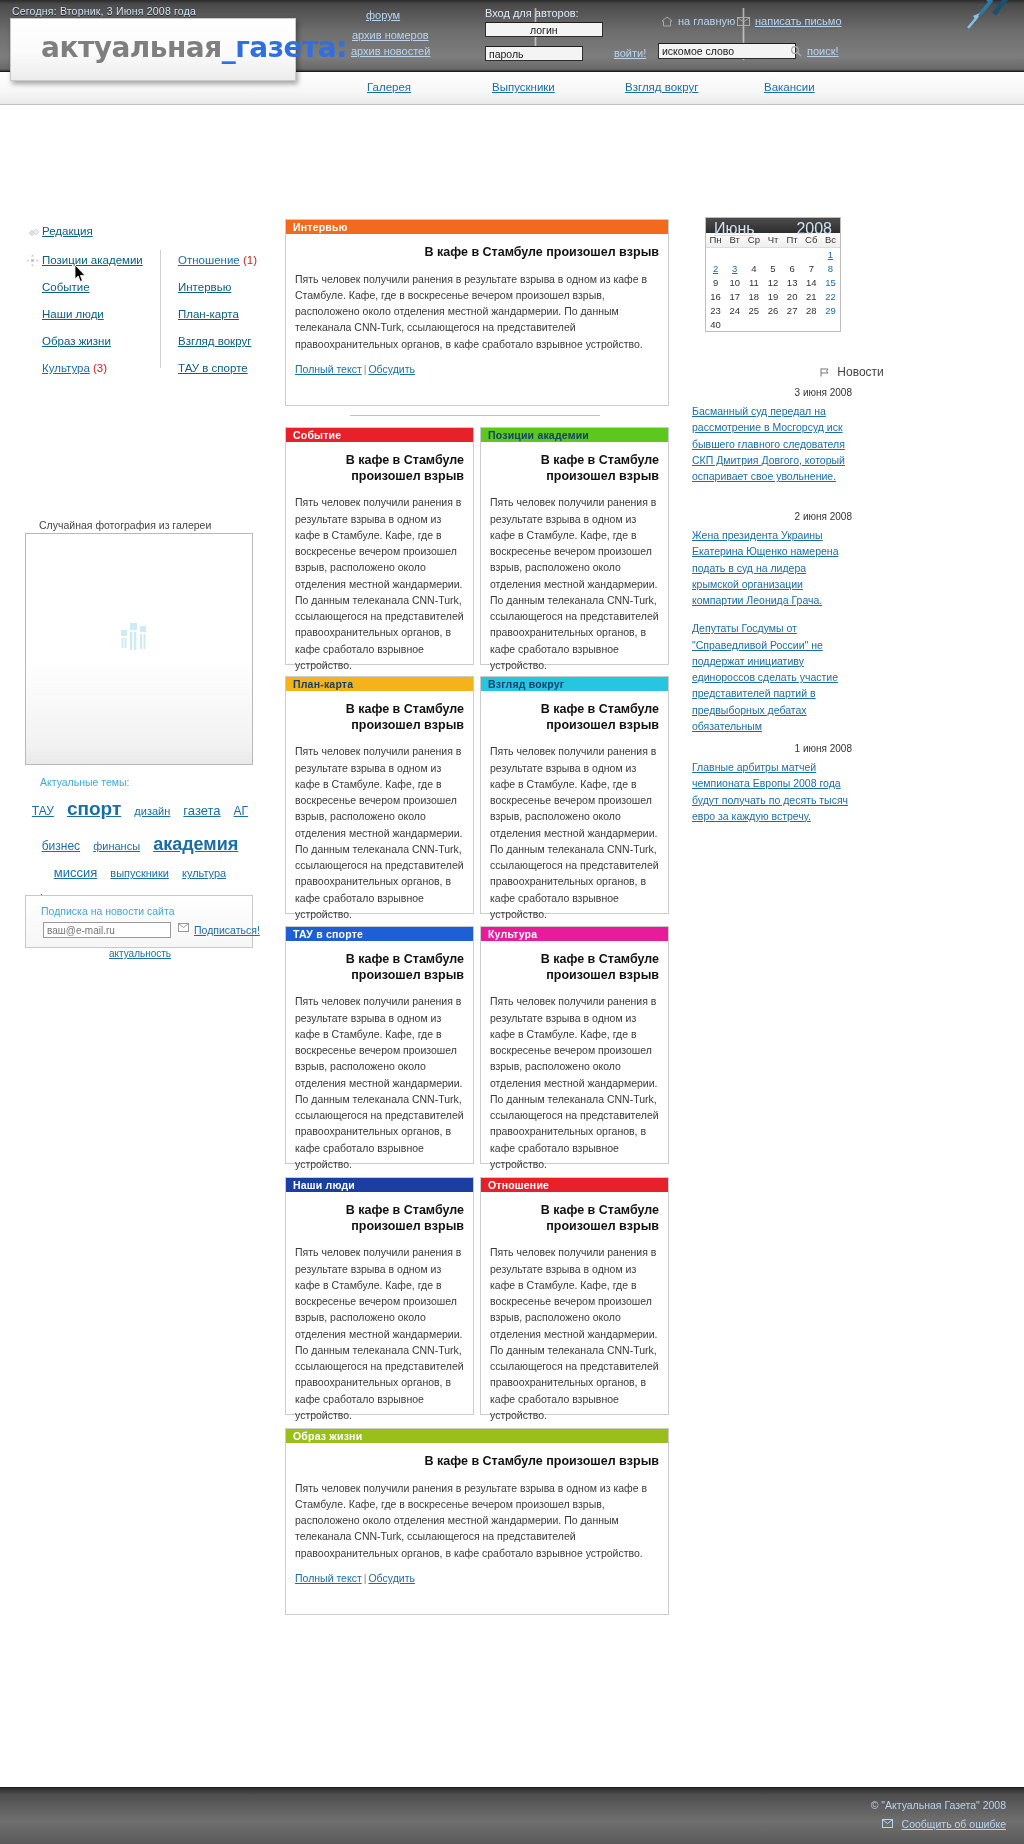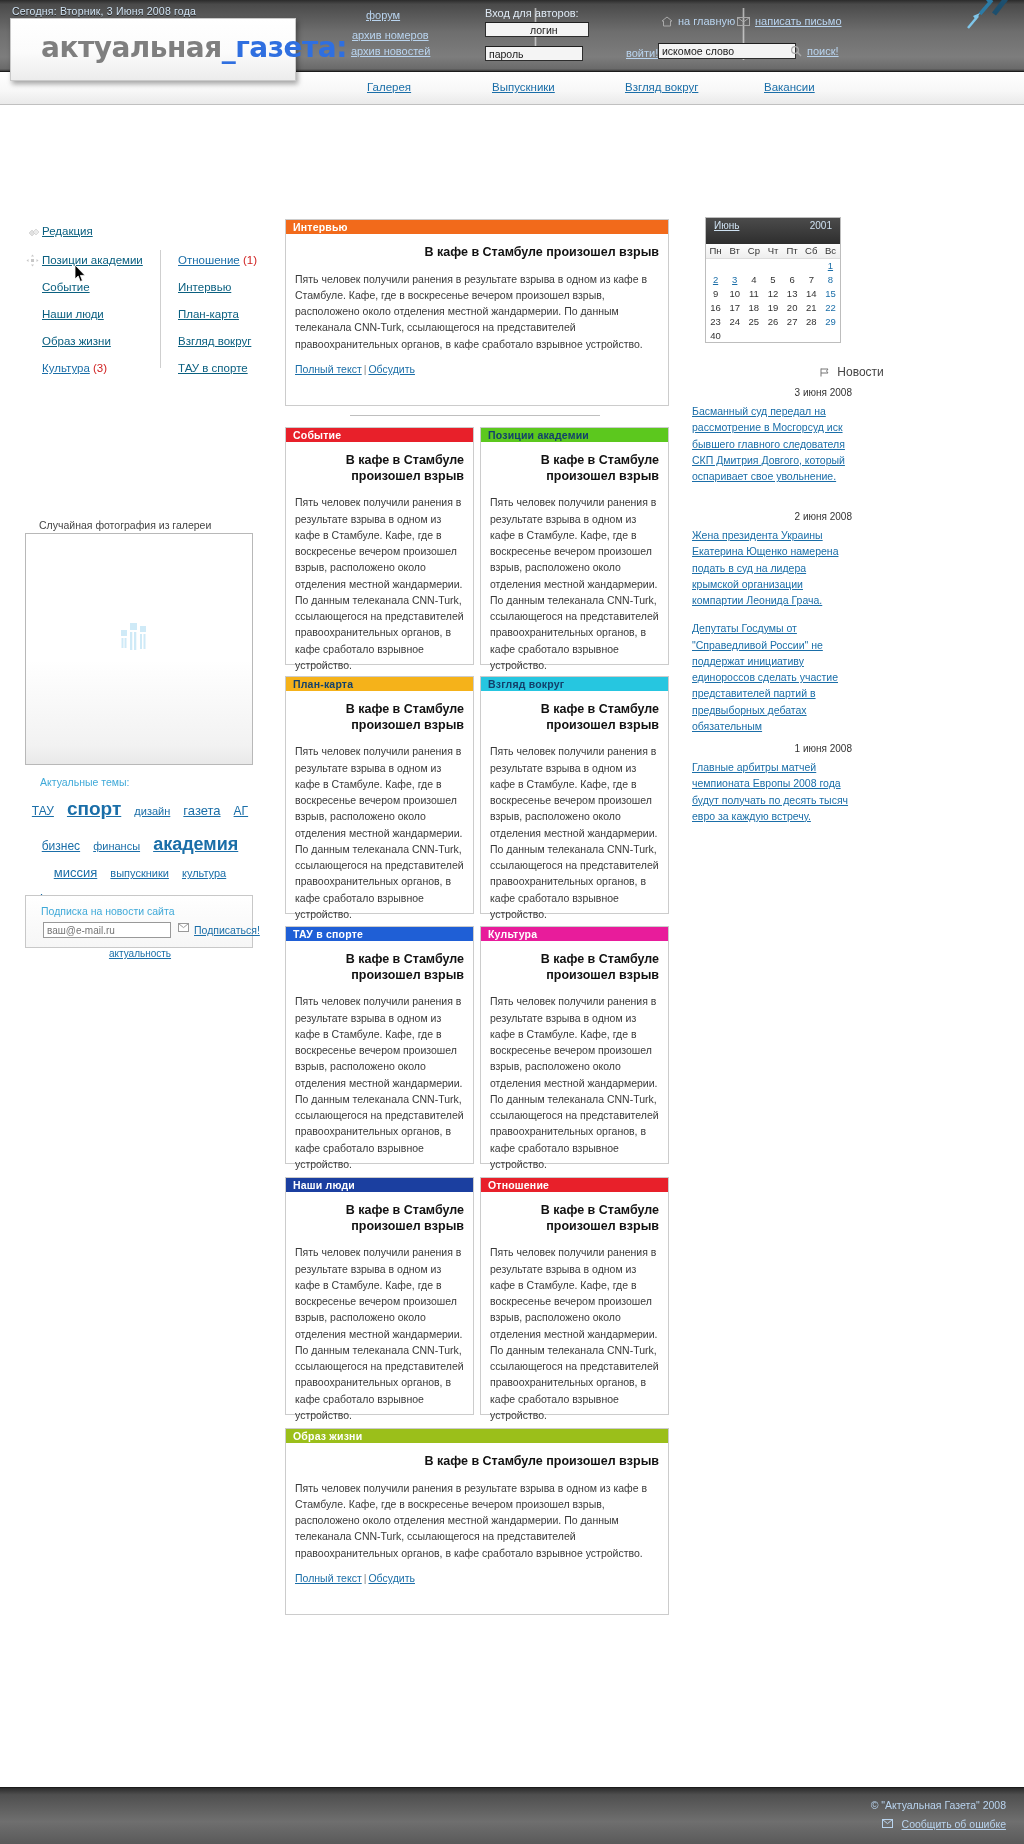--- a/index.html
+++ b/index.html
@@ -148,22 +148,22 @@
     background:#bfbfbf;
   }
 
   
   .rightcol { position:absolute; left:700px; top:0; width:300px; }
   .cal {
     position:absolute; left:5px; top:112px; width:136px;
     border:1px solid #bdbdbd; background:#fff;
   }
   .cal-head {
-    height:26px; background:linear-gradient(to bottom,#4b4b4b,#2e2e2e);
-    color:#fff; font-size:10px; position:relative;
+    height:15px; background:linear-gradient(to bottom,#4b4b4b,#2e2e2e);
+    color:#fff; font-size:16px; position:relative;
   }
   .cal-head .m { position:absolute; left:8px; top:2px; color:#cfe2f2; text-decoration:underline; }
   .cal-head .y { position:absolute; right:8px; top:2px; color:#cfe2f2; }
   .cal table { border-collapse:collapse; width:100%; }
   .cal th {
     font-size:9.5px; font-weight:normal; color:#333; height:14px;
     background:linear-gradient(to bottom,#fdfdfd,#eeeeee);
     border-bottom:1px solid #ddd;
   }
   .cal td {
@@ -225,23 +225,23 @@
   <div class="navcol" style="left:352px; top:29px;">
     <a href="#">архив номеров</a>
   </div>
   <div class="navcol" style="left:351px; top:45px;">
     <a href="#">архив новостей</a>
   </div>
 
   <div class="sep-v" style="left:534px;"></div>
 
   <div class="navcol lbl-white" style="left:485px; top:7px;">Вход для авторов:</div>
-  <input class="inp" style="position: absolute; left: 485px; top: 22px; width: 104px; padding-left: 44px;" value="логин">
+  <input class="inp" style="position: absolute; left: 485px; top: 22px; width: 118px; padding-left: 44px;" value="логин">
   <input class="inp" style="position: absolute; left: 485px; top: 46px; width: 98px;" value="пароль">
-  <div class="navcol" style="left:578px; top:47px;padding-left:48px;">
+  <div class="navcol" style="left:566px; top:47px;padding-left:48px;">
     <a href="#">войти!</a>
   </div>
 
   <div class="sep-v" style="left:742px;"></div>
 
   <svg style="position:absolute; left:661px; top:16px;" width="12" height="11" viewBox="0 0 12 11">
     <path d="M6 1 L11 5 L9.5 5 L9.5 10 L2.5 10 L2.5 5 L1 5 Z" fill="none" stroke="#a9a9a9" stroke-width="1"></path>
   </svg>
   <div class="navcol" style="left:678px; top:15px;">
     <a href="#" style="text-decoration:none;">на главную</a>
@@ -412,21 +412,21 @@
           <div class="card-links"><a href="#">Полный текст</a><span class="bar">|</span><a href="#">Обсудить</a></div>
         </div>
       </div>
     </div>
   <div class="hr-sep"></div>
 
   <div class="rightcol">
     <div class="cal">
       <div class="cal-head">
         <a class="m" href="#">Июнь</a>
-        <span class="y">2001</span>
+        <span class="y">2008</span>
       </div>
       <table>
         <thead>
             <tr id="cal-wd">
               <th>Пн</th>
               <th>Вт</th>
               <th>Ср</th>
               <th>Чт</th>
               <th>Пт</th>
               <th>Сб</th>

